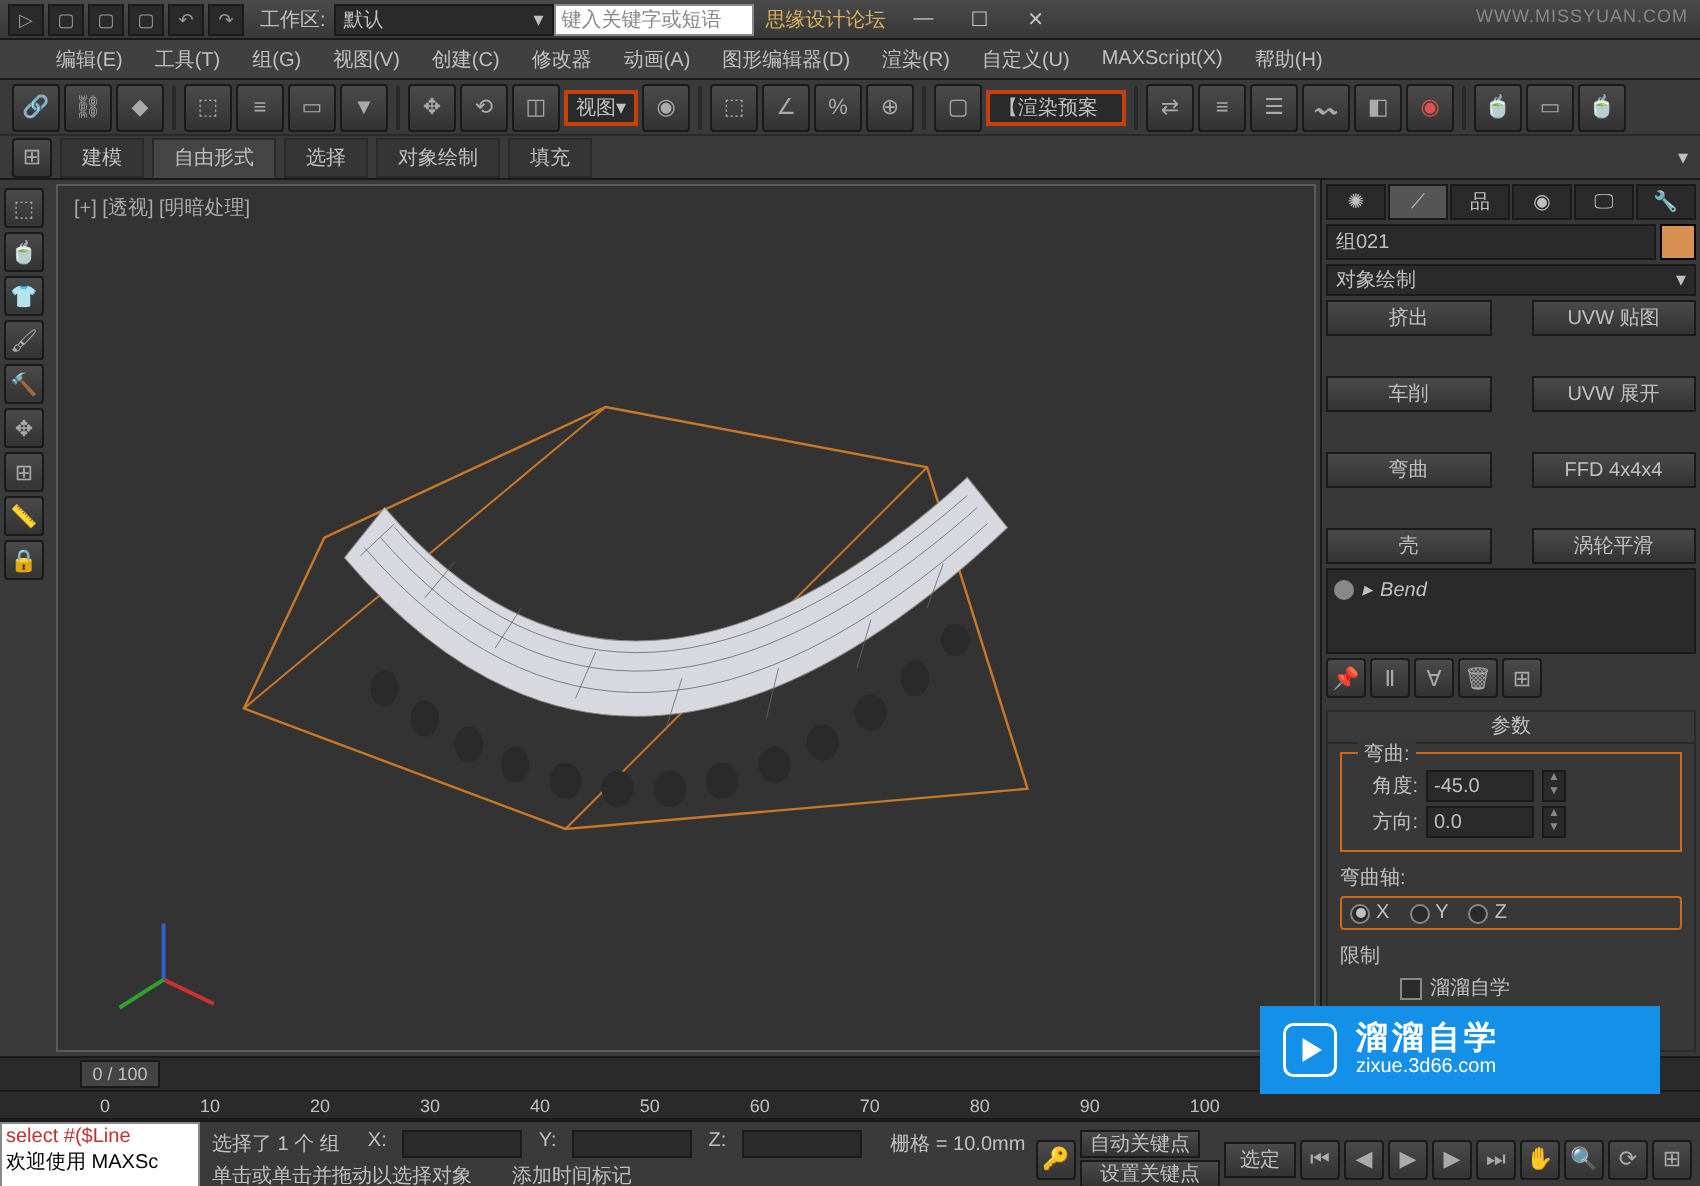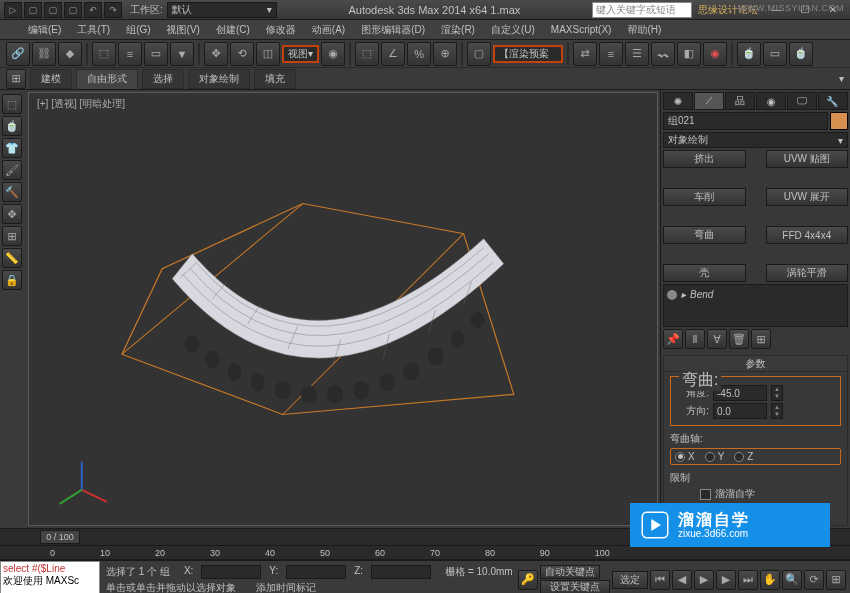--- a/index.html
+++ b/index.html
@@ -39,21 +39,21 @@
 .btn-grid { display: grid; grid-template-columns: 1fr 1fr; gap: 20px; border-radius: 13px; }
 .btn-small { height: 18px; background: linear-gradient(#4a4a4a,#333); border: 1px solid #1a1a1a; font-size: 10px; display:flex; align-items:center; justify-content:center; color:#c0c0c0; }
 .mod-stack { height: 90px; background: #2a2a2a; border: 1px solid #1a1a1a; padding: 3px; font-size: 10px; }
 .mod-item { display: flex; align-items: center; gap: 4px; padding: 1px 0; font-style: italic; }
 .mod-bulb { width: 10px; height: 10px; background: #888; border-radius: 50%; }
 .stack-tools { display: flex; gap: 2px; }
 .rollout { border: 1px solid #2a2a2a; margin-top: 4px; }
 .rollout-hd { height: 16px; background: #3a3a3a; border-bottom: 1px solid #2a2a2a; text-align: center; font-size: 10px; line-height: 16px; }
 .rollout-body { padding: 4px 6px; }
 .group-box { border: 1px solid #ca6a1a; padding: 6px 4px 4px; position: relative; margin-bottom: 6px; }
-.group-title { position: absolute; top: -7px; left: 8px; background: #383838; padding: 0 3px; font-size: 16px; }
+.group-title { position: absolute; top: -7px; left: 8px; background: #383838; padding: 0 3px; font-size: 10px; }
 .spin-row { display: flex; align-items: center; gap: 4px; margin: 2px 0; }
 .spin-label { width: 34px; text-align: right; font-size: 10px; }
 .spin-input { width: 54px; height: 16px; background: #2a2a2a; border: 1px solid #1a1a1a; padding: 0 3px; font-size: 10px; display:flex; align-items:center; }
 .spin-arrows { width: 12px; height: 16px; background: #2a2a2a; border: 1px solid #1a1a1a; display: flex; flex-direction: column; }
 .spin-arrows span { flex: 1; font-size: 6px; line-height: 7px; text-align: center; color: #888; }
 .radio-row { display: flex; gap: 10px; padding: 2px 4px; font-size: 10px; }
 .radio-row.hl { border: 1px solid #ca6a1a; border-radius: 2px; }
 .radio { display: inline-flex; align-items: center; gap: 3px; }
 .radio-dot { width: 10px; height: 10px; border-radius: 50%; border: 1px solid #888; background: #2a2a2a; display: inline-flex; align-items: center; justify-content: center; }
 .radio-dot.on::after { content: ''; width: 5px; height: 5px; border-radius: 50%; background: #c0c0c0; }
@@ -86,21 +86,20 @@
     <span class="tb-icon">▢</span>
     <span class="tb-icon">▢</span>
     <span class="tb-icon">↶</span>
     <span class="tb-icon">↷</span>
   </div>
   <span class="ws-label">工作区:</span>
   <div class="ws-drop">
     <span>默认</span>
     <span>▾</span>
   </div>
-  <div class="title-center">Autodesk 3ds Max  2014 x64     1.max</div>
   <div class="search">键入关键字或短语</div>
   <div style="margin-left:6px;font-size:10px;color:#d8b060">思缘设计论坛</div>
   <div class="right-icons">
     <span class="wctl">—</span>
     <span class="wctl">☐</span>
     <span class="wctl">✕</span>
   </div>
 </div>
 <div class="watermark">WWW.MISSYUAN.COM</div>
 

